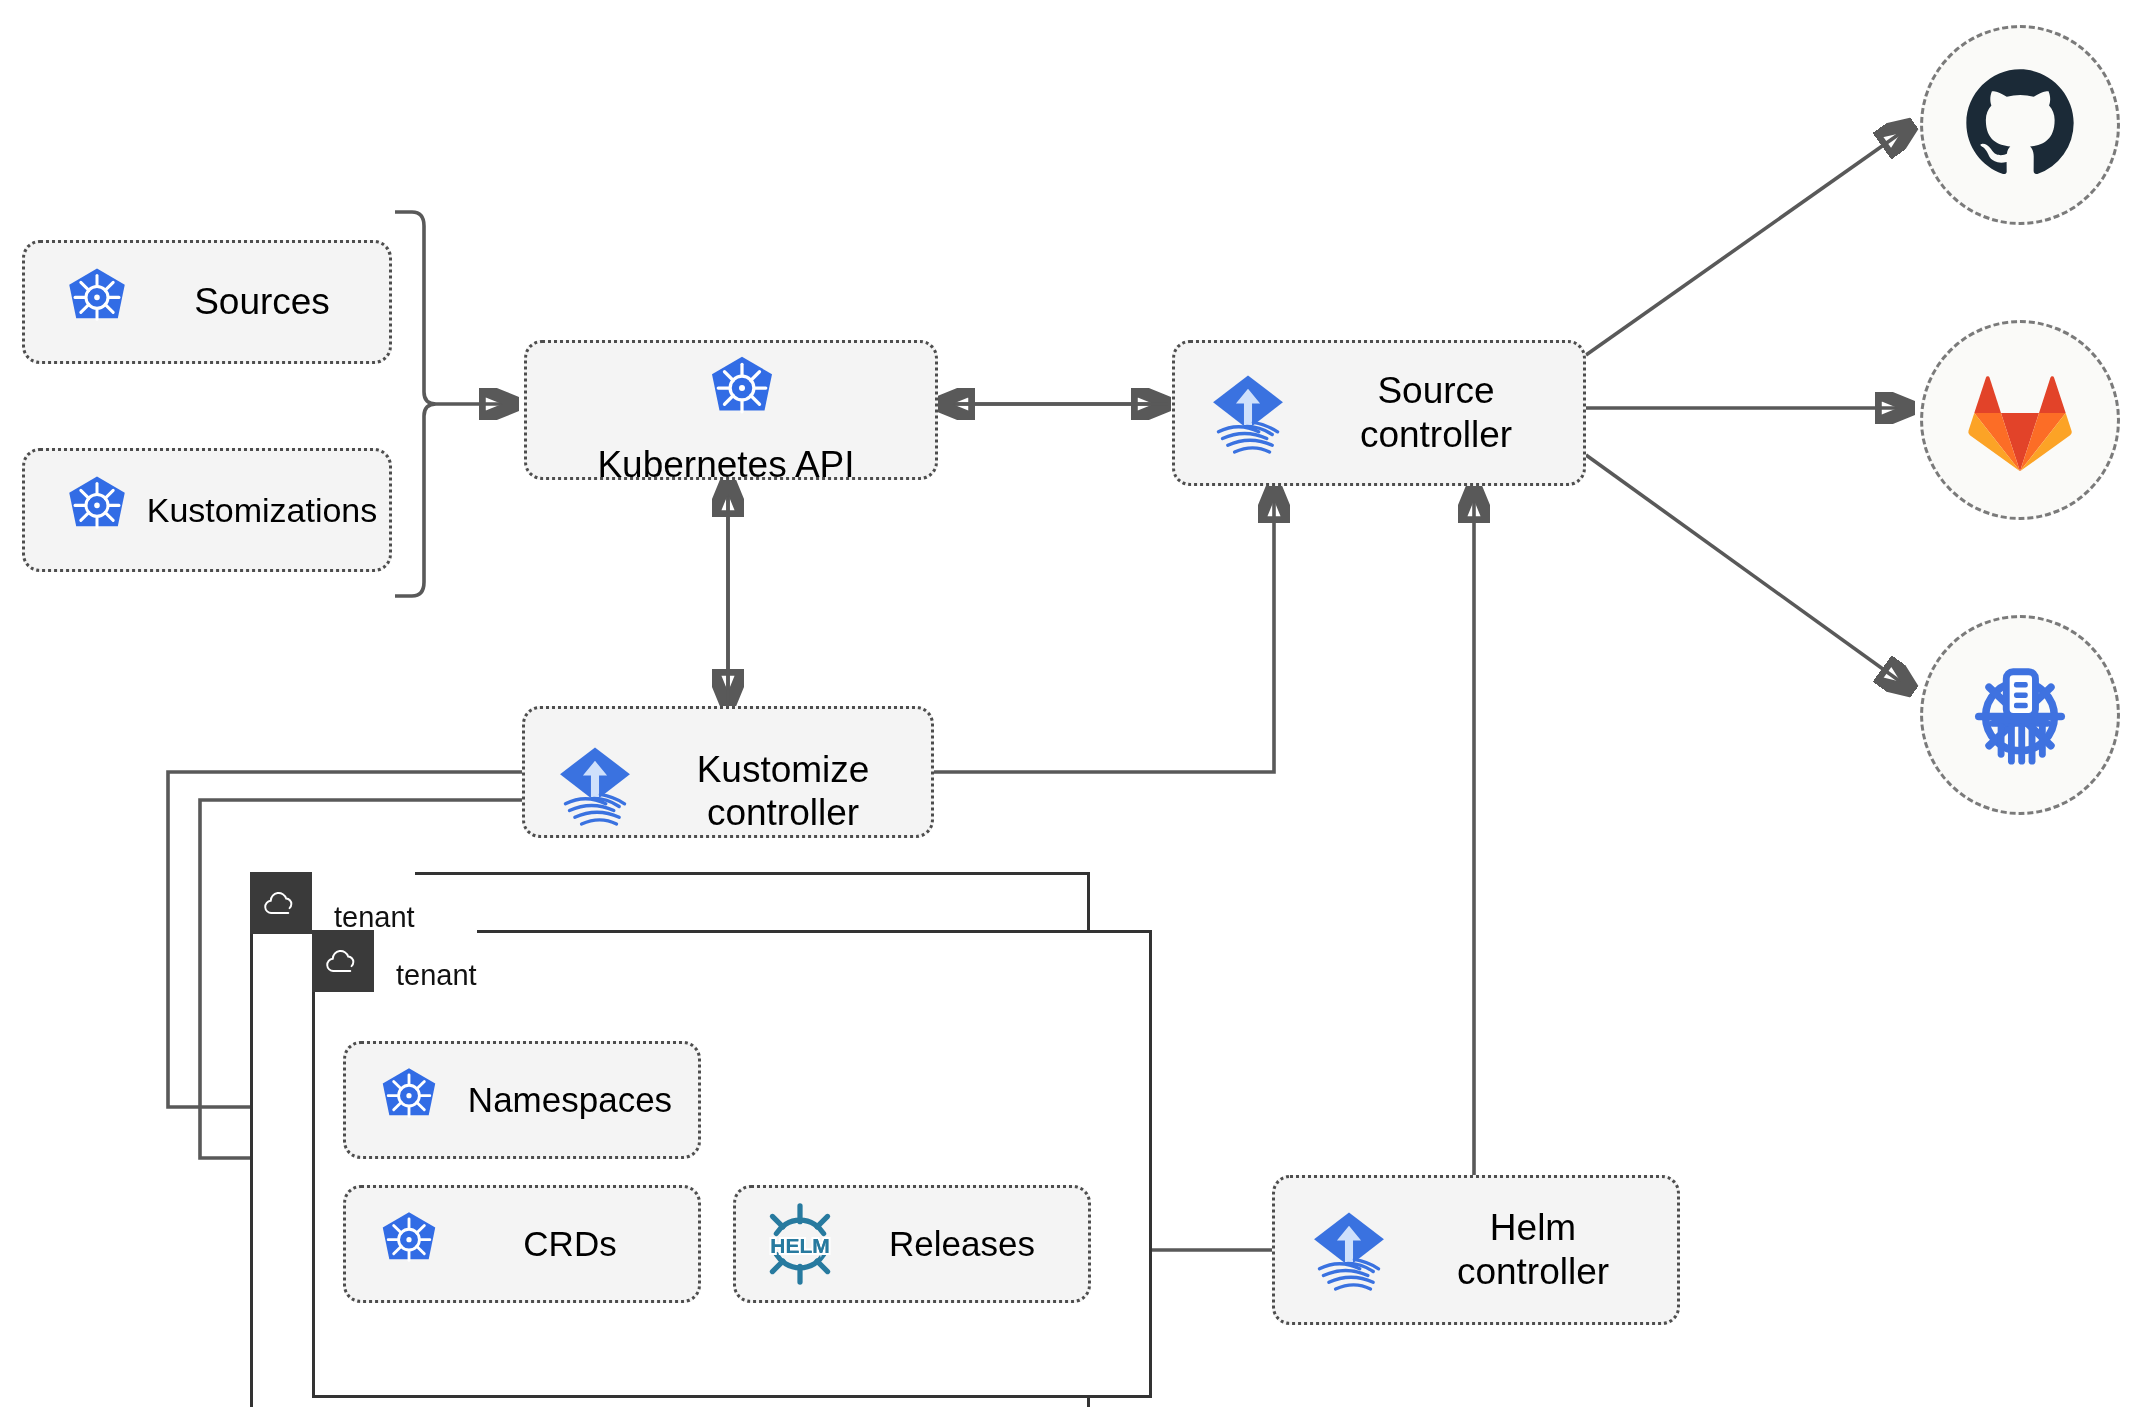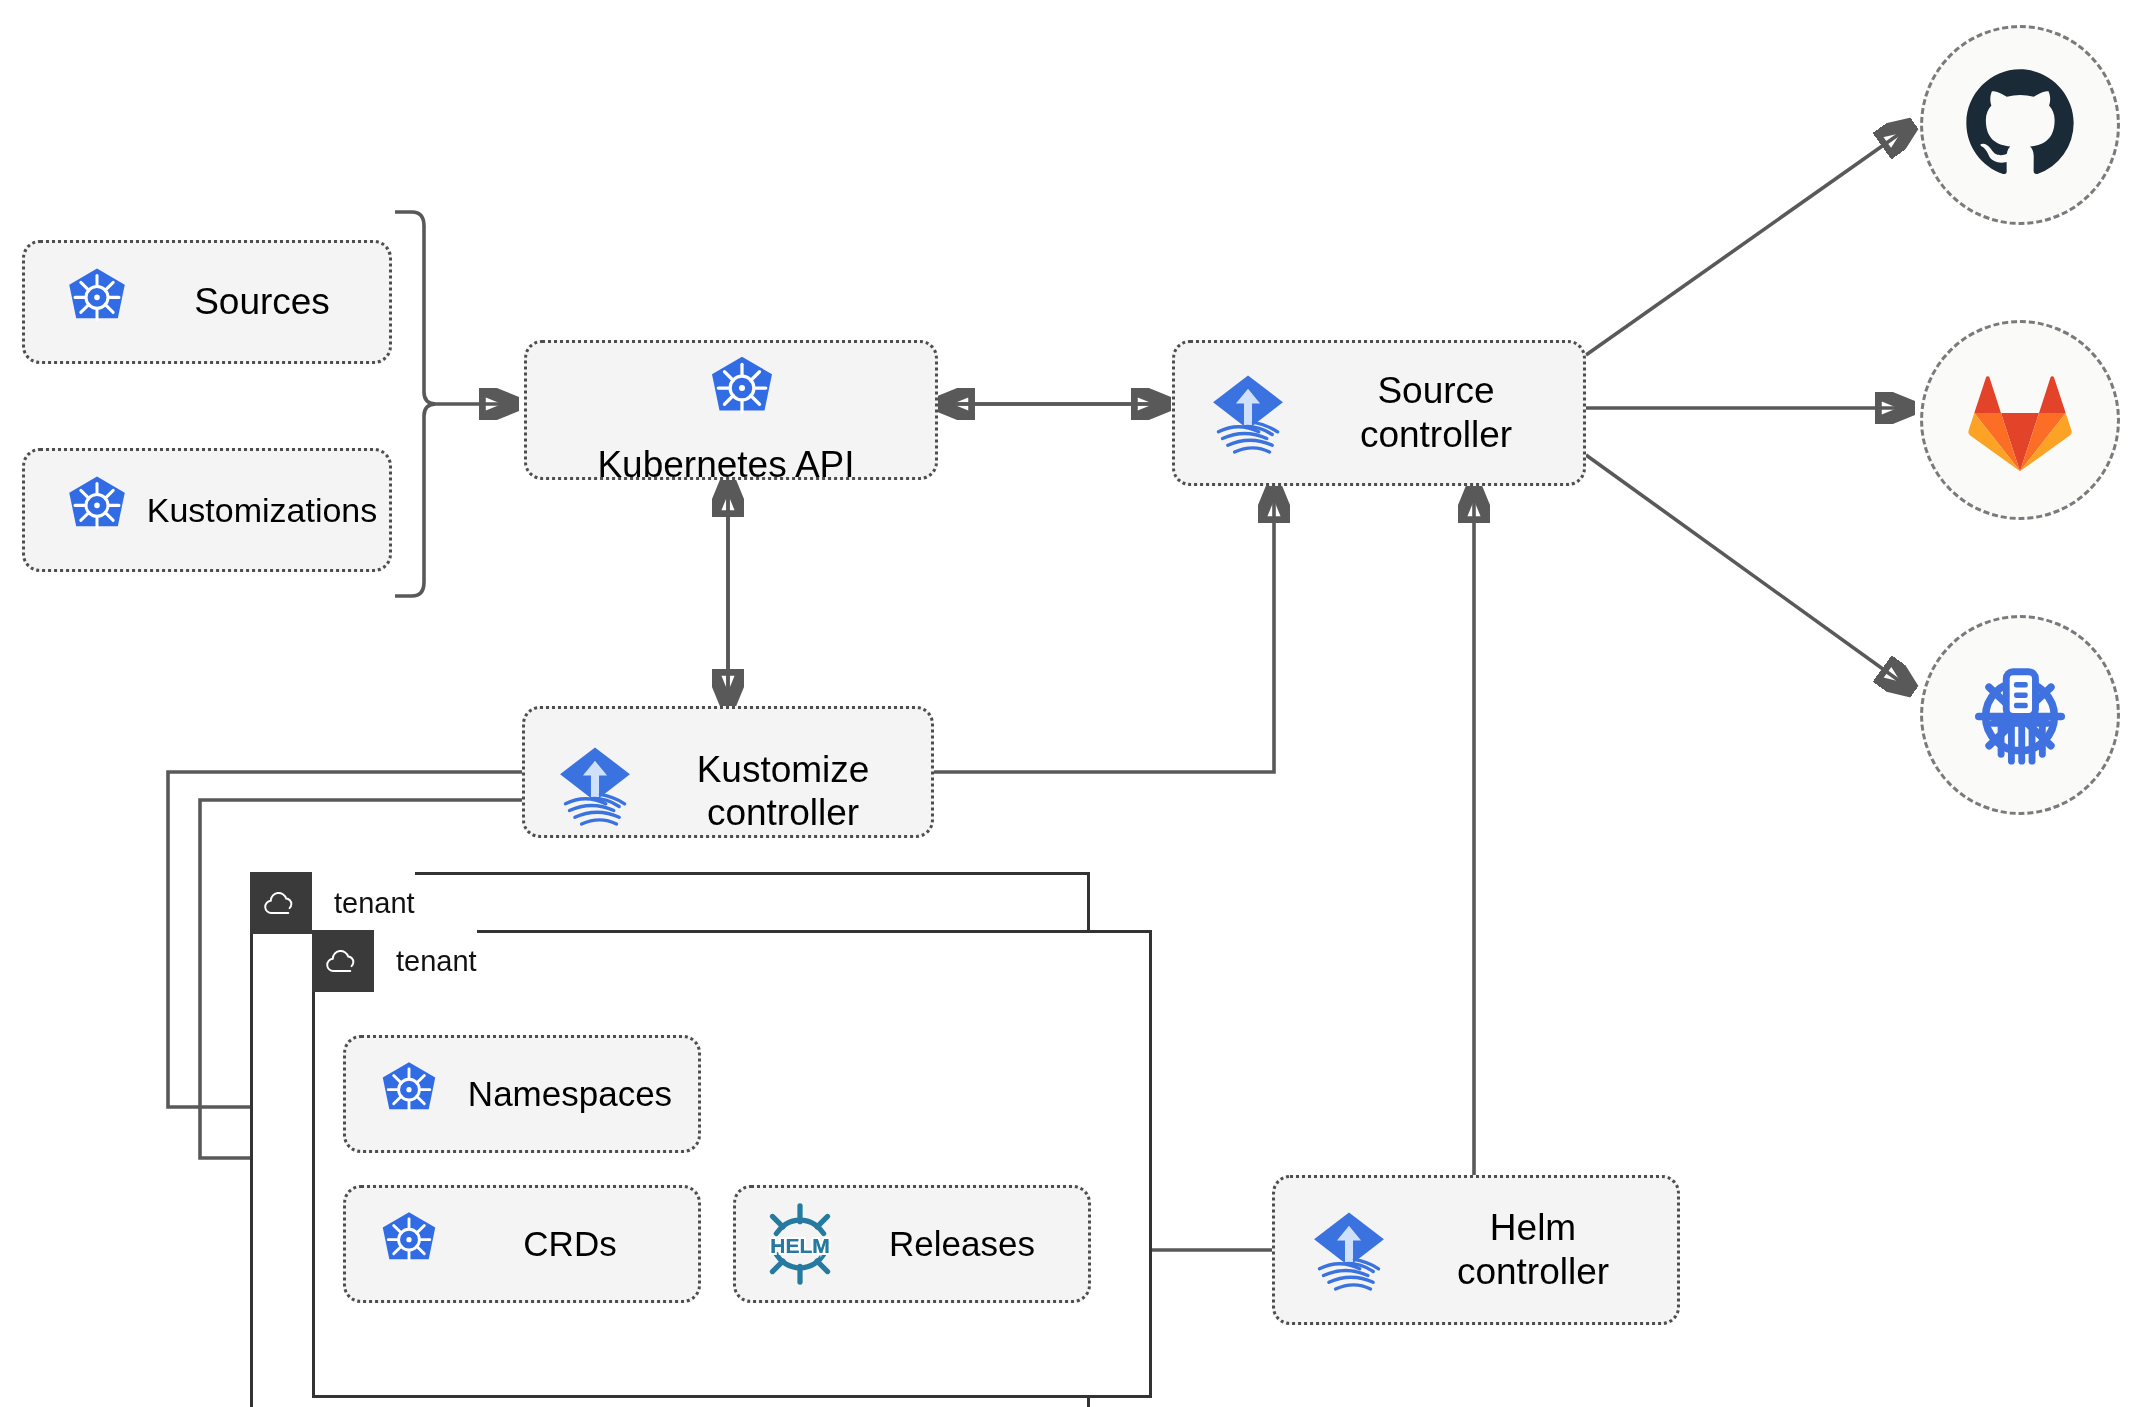--- a/index.html
+++ b/index.html
@@ -42,21 +42,21 @@
   
   .tenant{
     position:absolute;
     background:#ffffff;
     border:3px solid #333333;
     box-sizing:border-box;
   }
   .tenant-tab{
     position:absolute;top:-3px;left:-3px;
     height:62px;
-    display:flex;align-items:center;
+    display:flex;align-items:flex-end;
     background:#ffffff;
   }
   .tenant-tab .tabicon{
     width:62px;height:62px;
     background:#3a3a3a;
     display:flex;align-items:center;justify-content:center;
   }
   .tenant-tab .tabtxt{
     padding-left:22px;
     font-size:29px;
@@ -290,21 +290,21 @@
     <div class="tenant-tab">
       <span class="tabicon">
         <svg viewBox="0 0 32 22" width="36" height="25" aria-hidden="true">
           <path d="M7.5 19.5 a5.5 5.5 0 0 1 -0.6 -10.97 A7 7 0 0 1 20.6 6.6 a4.8 4.8 0 0 1 4.6 4.9 a5 5 0 0 1 -1.6 3.6" fill="none" stroke="#ffffff" stroke-width="1.7" stroke-linecap="round"></path>
           <path d="M7.5 19.5 L22.5 19.5" fill="none" stroke="#ffffff" stroke-width="1.7" stroke-linecap="round"></path>
         </svg>
       </span>
       <span class="tabtxt">tenant</span>
     </div>
 
-    <div class="node" style="left:28px;top:102px;width:358px;height:118px;">
+    <div class="node" style="left:28px;top:108px;width:358px;height:118px;">
       <span class="ic" style="width:86px;height:86px;margin-left:20px;">
         <svg viewBox="0 0 64 64" width="70" height="70" aria-hidden="true">
           <polygon points="32,3 56,17 50,46 14,46 8,17" fill="#326ce5"></polygon>
           <g fill="none" stroke="#ffffff" stroke-width="2.6" stroke-linecap="round">
             <circle cx="32" cy="28" r="9.5"></circle>
               <circle cx="32" cy="28" r="2.4" fill="#ffffff" stroke="none"></circle>
             <line x1="32" y1="9" x2="32" y2="18"></line>
               <line x1="32" y1="38" x2="32" y2="47"></line>
             <line x1="13" y1="28" x2="22" y2="28"></line>
               <line x1="42" y1="28" x2="51" y2="28"></line>

